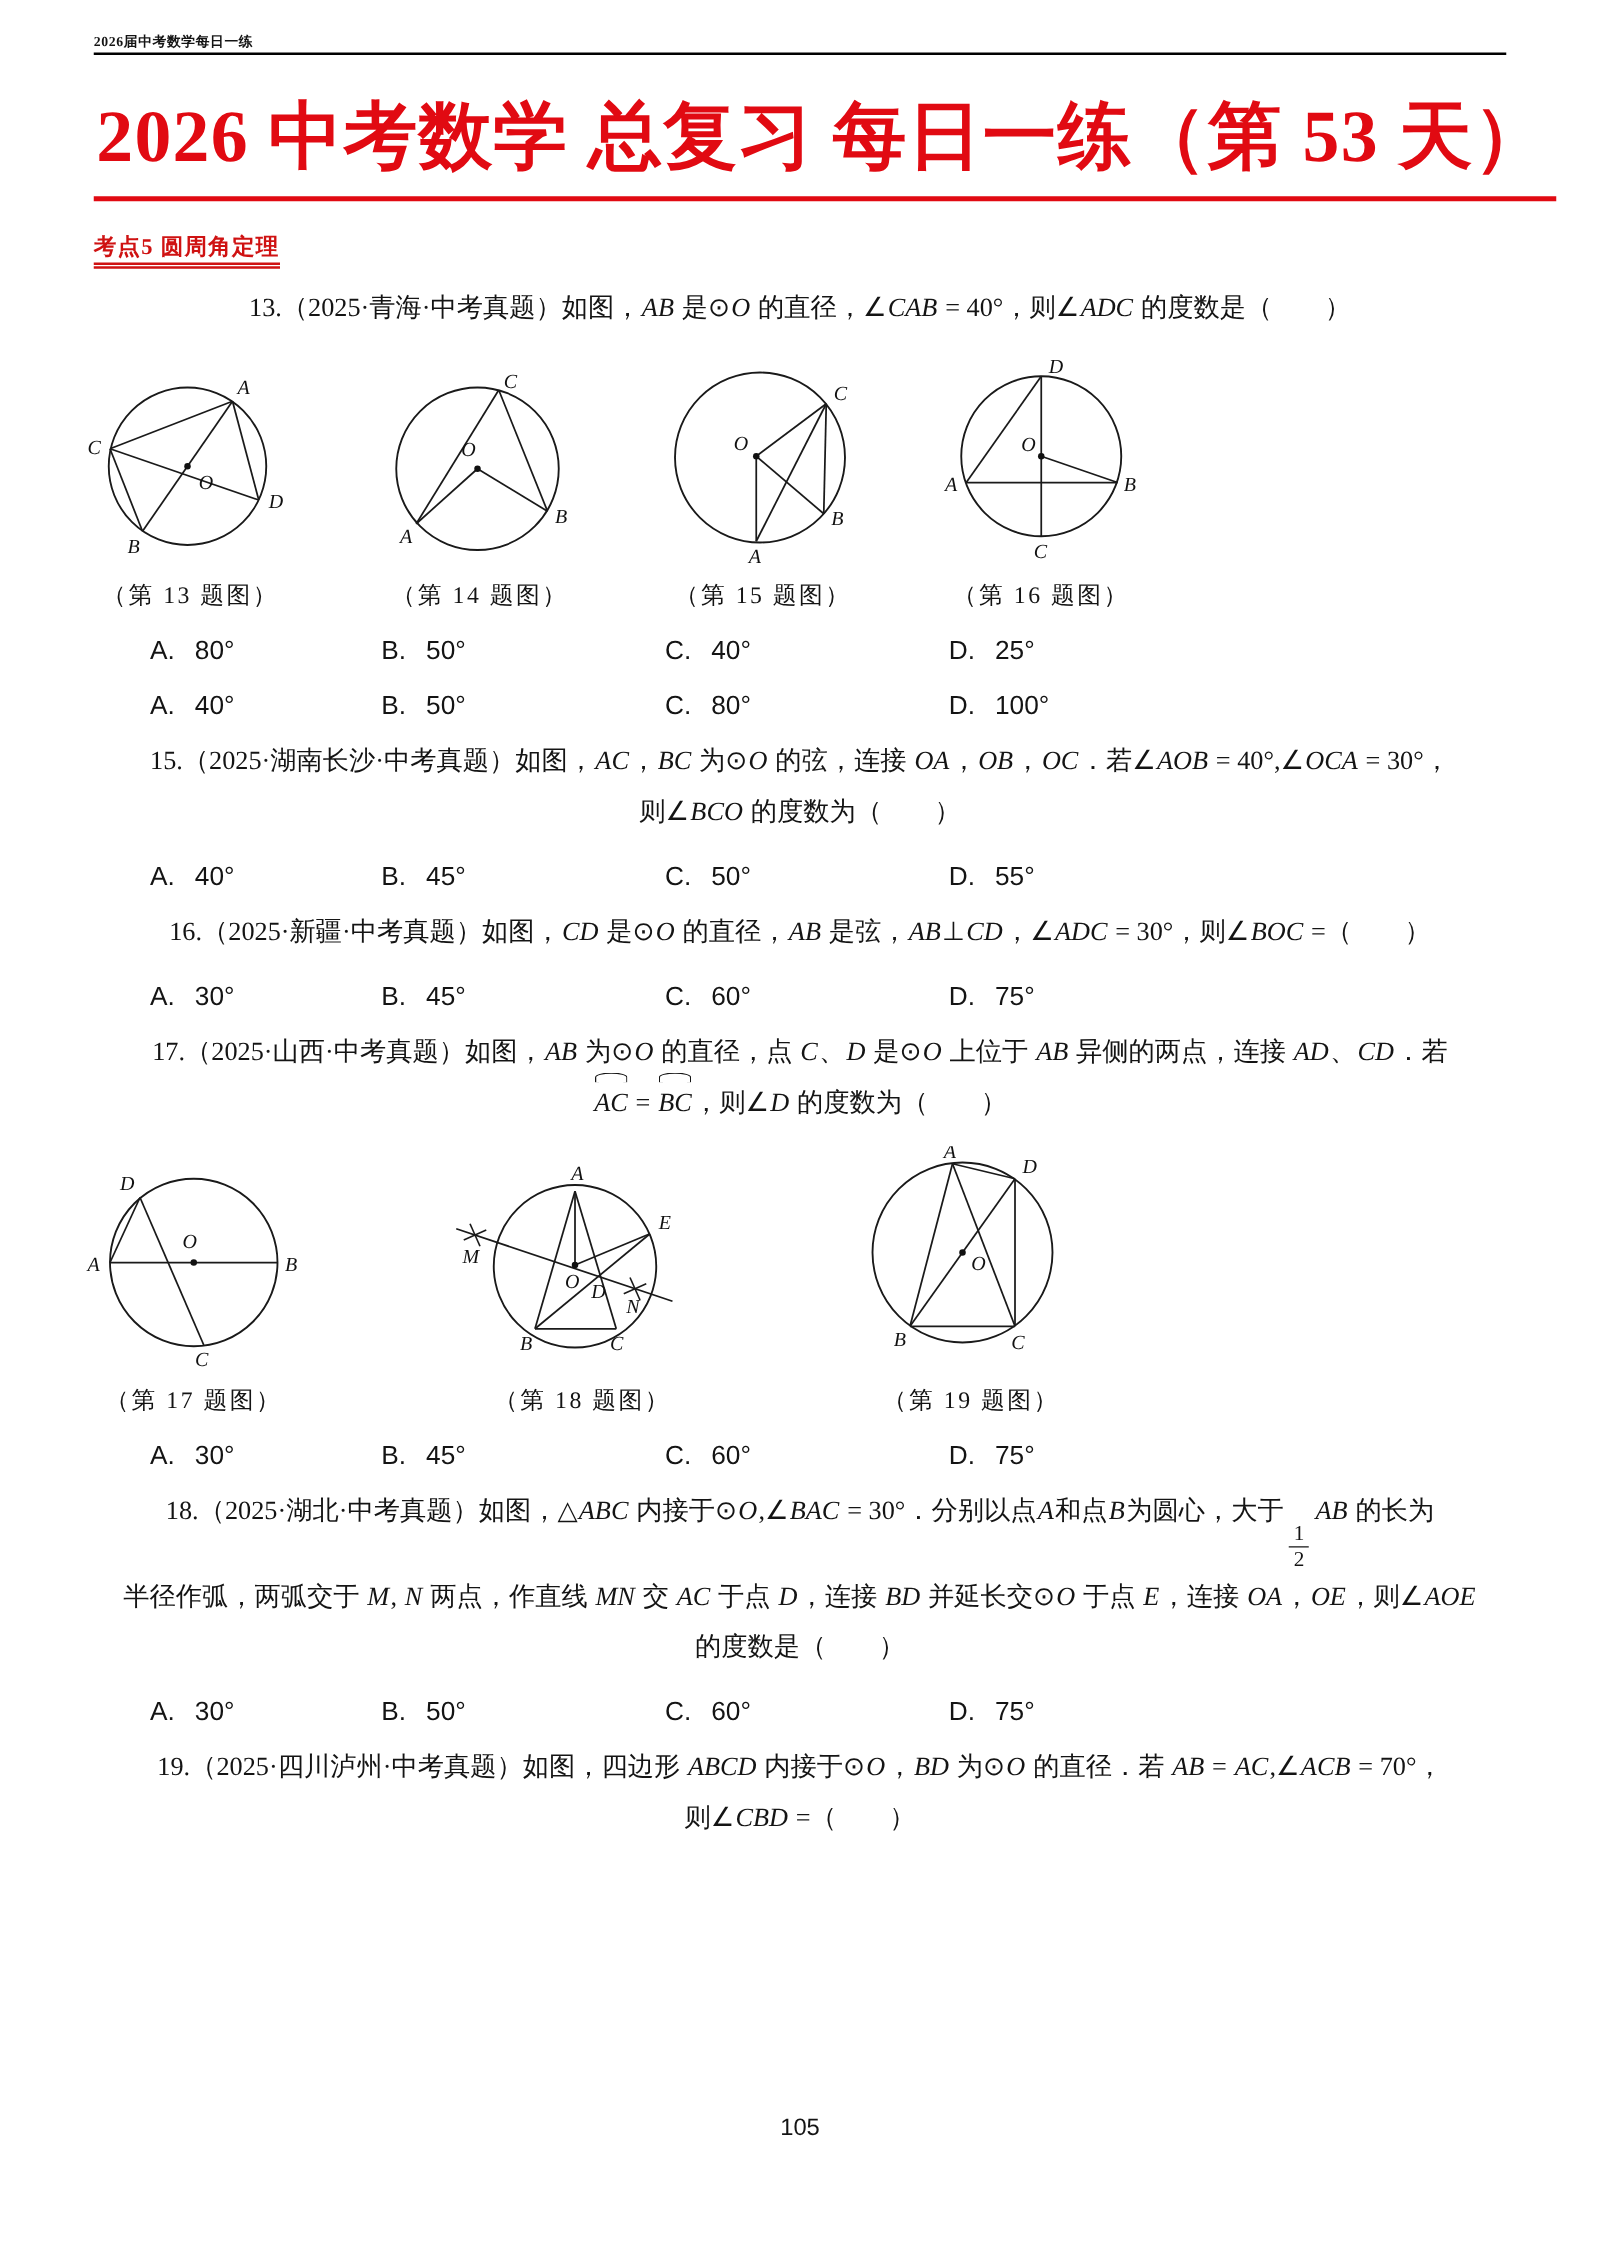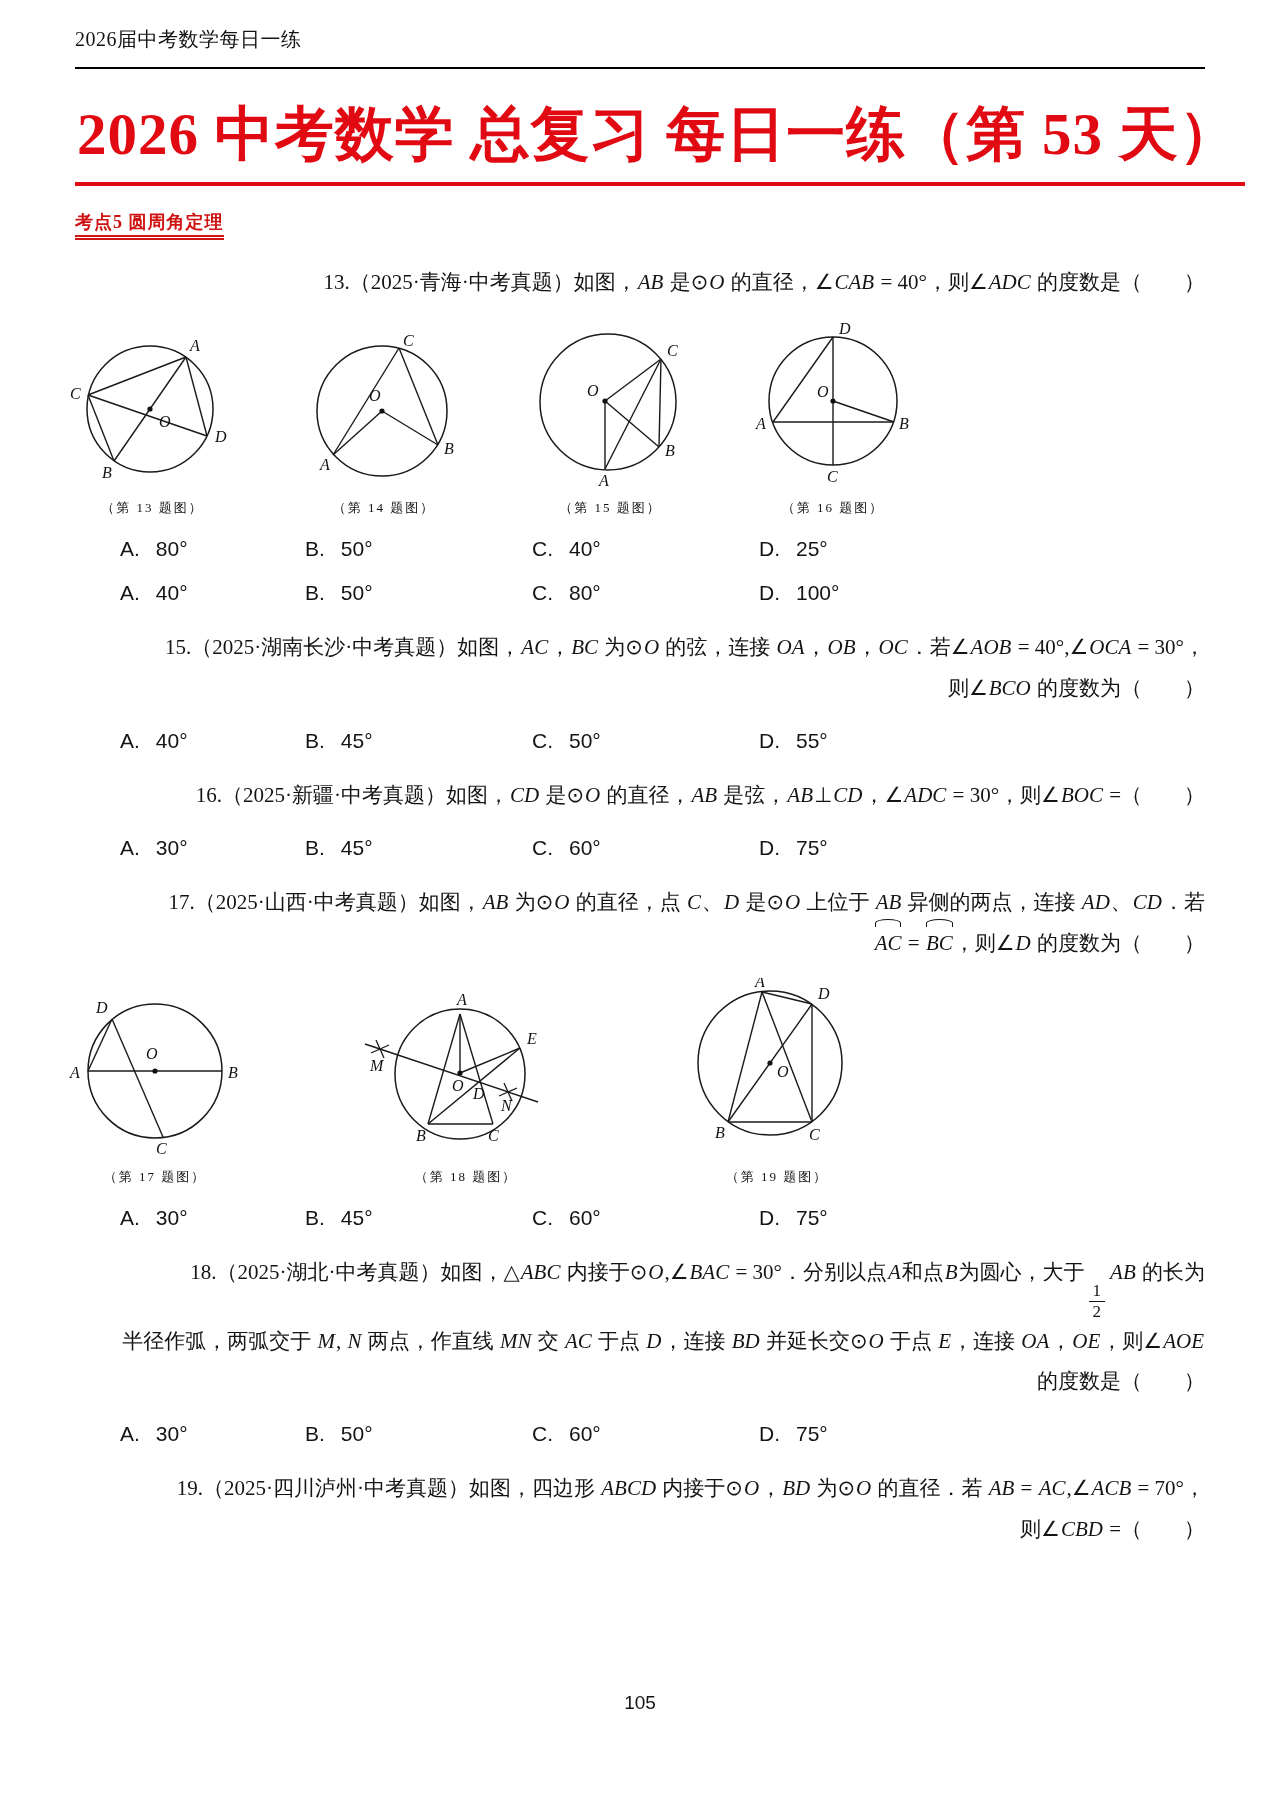--- a/index.html
+++ b/index.html
@@ -10,40 +10,40 @@
   }
   html,body{margin:0;padding:0;}
   body{
     width:1280px;height:1810px;position:relative;overflow:hidden;
     background:#ffffff;color:var(--ink);
     font-family:"Liberation Serif","DejaVu Sans",serif;
   }
   .page{padding:26px 75px 0 75px;}
 
   .doc-header{
-    font-size:20px;font-weight:normal;letter-spacing:.5px;
-    padding-bottom:14px;border-bottom:2.5px solid #000;
+    font-size:11px;font-weight:bold;letter-spacing:.5px;
+    padding-bottom:1px;border-bottom:2.5px solid #000;
   }
   .main-title{
     display:inline-block;margin-top:26px;padding:0 6px 7px 2px;
     color:var(--red);font-size:59px;font-weight:bold;letter-spacing:1px;
     border-bottom:4px solid var(--red);white-space:nowrap;
   }
   .subtitle{
     margin-top:22px;text-align:center;
     color:var(--blue);font-size:28px;font-weight:bold;letter-spacing:1px;
   }
   .section-heading{
     display:inline-block;margin-top:24px;padding-bottom:1px;
     color:var(--red2);font-size:18px;font-weight:bold;letter-spacing:1px;
     border-bottom:5px double var(--red2);
   }
 
   .stem{
-    margin:22px 0 0 0;font-size:21px;line-height:1.95;text-align:right;
+    margin:11px 0 0 0;font-size:21px;line-height:1.95;text-align:center;
   }
   .m{font-style:italic;font-family:"Liberation Serif","DejaVu Sans",serif;padding:0 1px;}
   .arc{position:relative;display:inline-block;font-style:italic;padding:0 1px;}
   .arc::before{
     content:"";position:absolute;top:-4px;left:4%;right:4%;height:7px;
     border:1.5px solid var(--ink);border-bottom:none;border-radius:100% 100% 0 0;
   }
   .frac{
     display:inline-flex;flex-direction:column;align-items:center;
     vertical-align:-1.05em;line-height:1.12;font-size:17px;margin:0 4px;
@@ -56,21 +56,21 @@
     font-family:"Liberation Sans","DejaVu Sans",sans-serif;font-size:21px;
   }
   .opt{width:227px;display:flex;}
   .opt:first-child{width:185px;}
   .opt:last-child{width:auto;}
   .olabel{margin-right:16px;}
 
   .fig-row{display:flex;align-items:flex-end;gap:55px;margin:14px 0 0 -15px;}
   .fig-row.wide{gap:110px;}
   .fig{display:flex;flex-direction:column;align-items:center;}
-  .fig .cap{font-size:13px;margin-top:12px;letter-spacing:2px;white-space:nowrap;}
+  .fig .cap{font-size:19px;margin-top:12px;letter-spacing:2px;white-space:nowrap;}
   svg .seg{stroke:#1a1a1a;stroke-width:1.4;}
   svg .c{fill:none;stroke:#1a1a1a;stroke-width:1.5;}
   svg .mark{stroke:#1a1a1a;stroke-width:1.3;}
   svg text{font-family:"Liberation Serif","DejaVu Sans",serif;font-style:italic;font-size:16px;fill:#111;}
 
   .footer{
     position:absolute;left:0;right:0;bottom:96px;text-align:center;
     font-family:Liberation Sans, sans-serif;font-size:19px;
   }
 </style>

